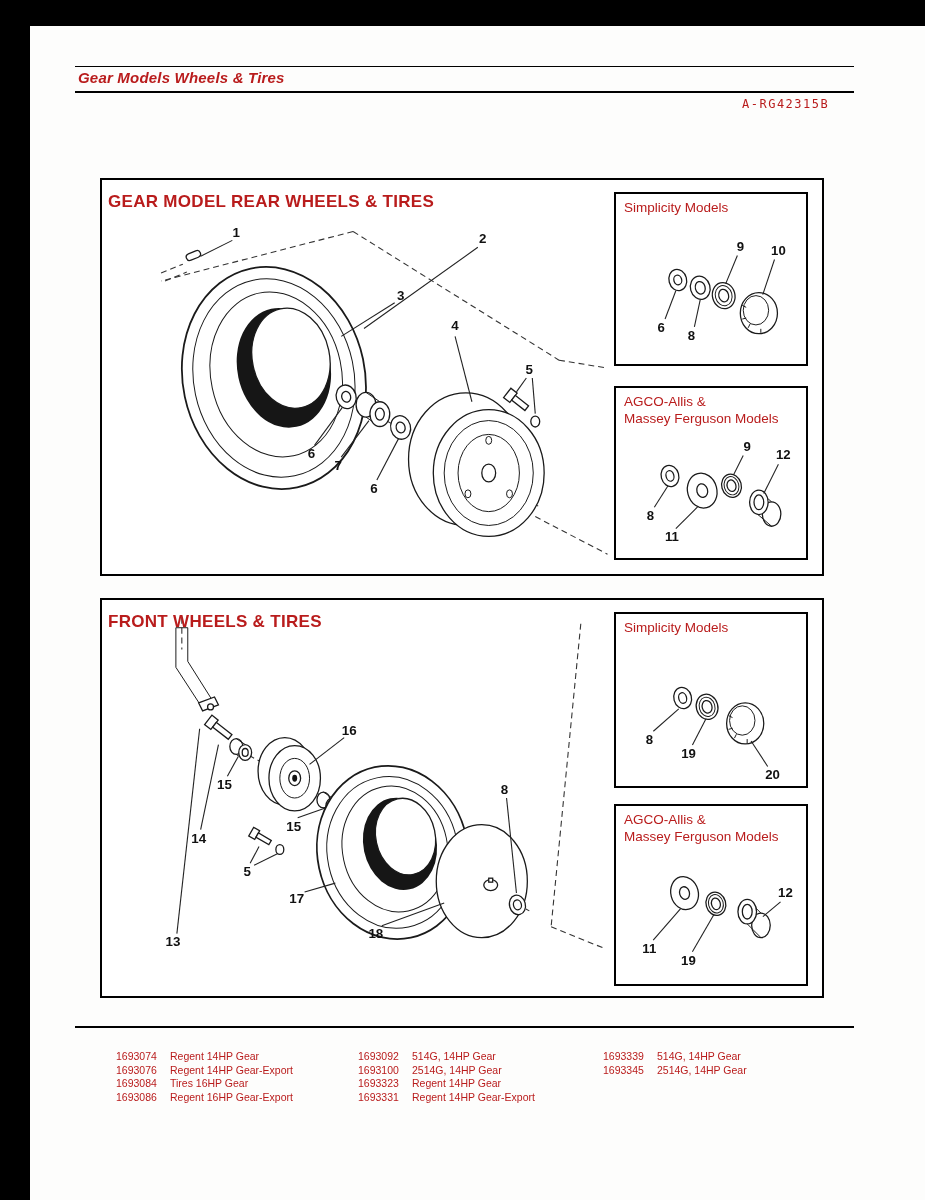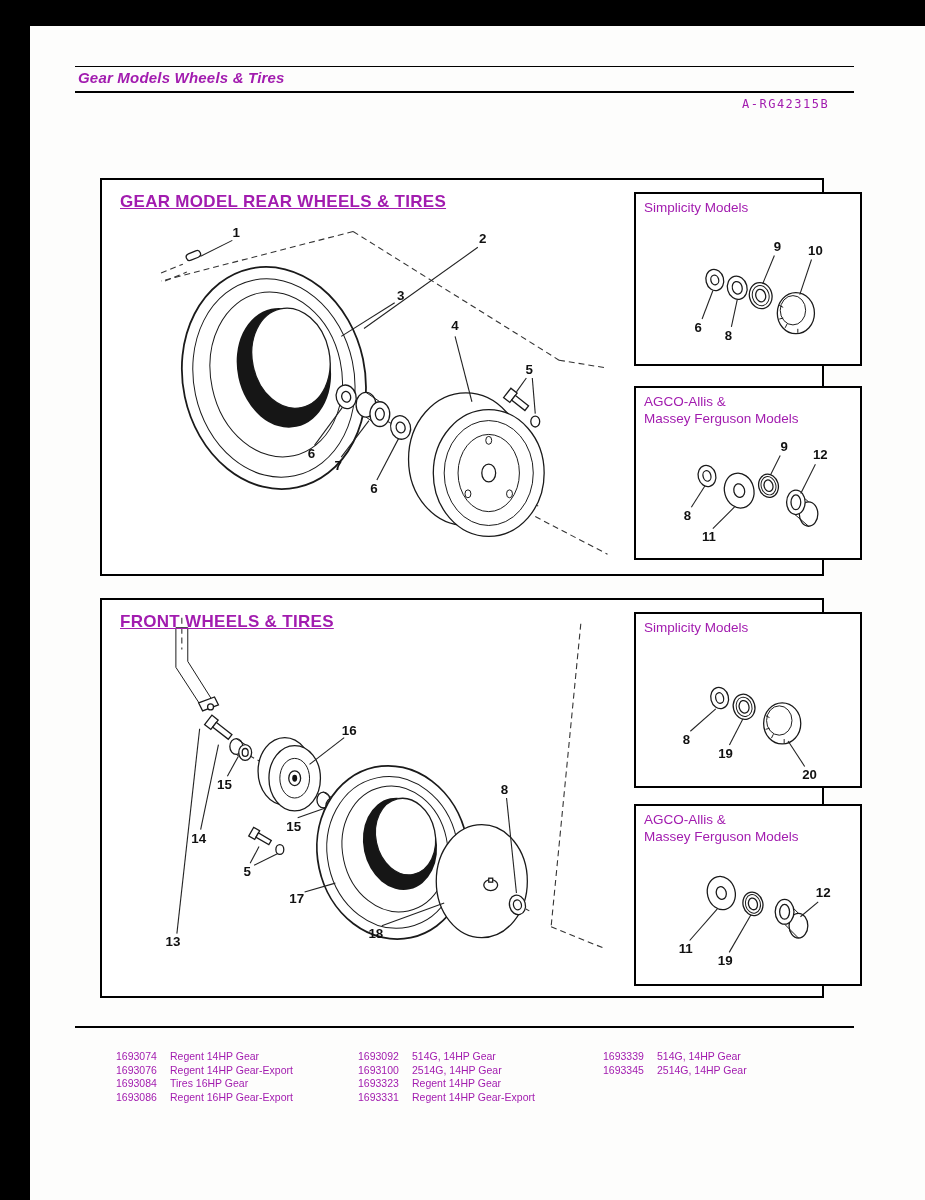--- a/index.html
+++ b/index.html
@@ -1,18 +1,18 @@
 <!DOCTYPE html>
 <html><head>
 <meta charset="utf-8">
 <style>
   html,body { margin:0; padding:0; background:#fff; }
   .page {
     position:relative; width:925px; height:1200px; background:#fdfdfc;
-    font-family:"Liberation Sans", sans-serif; color:#a21caf; overflow:hidden;
+    font-family:"Liberation Sans", sans-serif; color:#b91c1c; overflow:hidden;
   }
   .bar-top  { position:absolute; left:0; top:0; width:925px; height:26px; background:#000; }
   .bar-left { position:absolute; left:0; top:0; width:30px; height:1200px; background:#000; }
 
   .rule { position:absolute; background:#000; }
   .page-title {
     position:absolute; left:78px; top:69px; font-size:15px; font-weight:bold;
     font-style:italic; letter-spacing:.2px;
   }
   .doc-code {
@@ -20,23 +20,23 @@
     font-size:12px; letter-spacing:1.5px;
   }
   .note {
     position:absolute; left:78px; top:104px; width:220px; font-size:10.5px;
     font-weight:bold; line-height:13px; white-space:pre-line;
   }
 
   .section { position:absolute; left:100px; width:724px; border:2px solid #000; background:#fff; box-sizing:border-box; }
   #rear-section  { top:178px; height:398px; }
   #front-section { top:598px; height:400px; }
-  .section-title { position:absolute; left:18px; top:12px; font-size:17px; font-weight:bold; letter-spacing:.3px; z-index:3;text-decoration:underline; }
-
-  .inset { position:absolute; left:532px; width:228px; border:2px solid #000; background:#fff; box-sizing:border-box; z-index:2; }
+  .section-title { position:absolute; left:6px; top:12px; font-size:17px; font-weight:bold; letter-spacing:.3px; z-index:3; }
+
+  .inset { position:absolute; left:512px; width:194px; border:2px solid #000; background:#fff; box-sizing:border-box; z-index:2; }
   #rear-inset-simplicity  { top:12px;  height:174px; }
   #rear-inset-agco        { top:206px; height:174px; }
   #front-inset-simplicity { top:12px;  height:176px; }
   #front-inset-agco       { top:204px; height:182px; }
   .inset-title { position:absolute; left:8px; top:5px; font-size:13.5px; line-height:17px; white-space:pre-line; z-index:3; }
 
   .diagram { position:absolute; left:0; top:0; width:100%; height:100%; z-index:1; }
 
   .part     { fill:#fff; stroke:#1a1a1a; stroke-width:1.3; }
   .partline { fill:none; stroke:#1a1a1a; stroke-width:1; }

